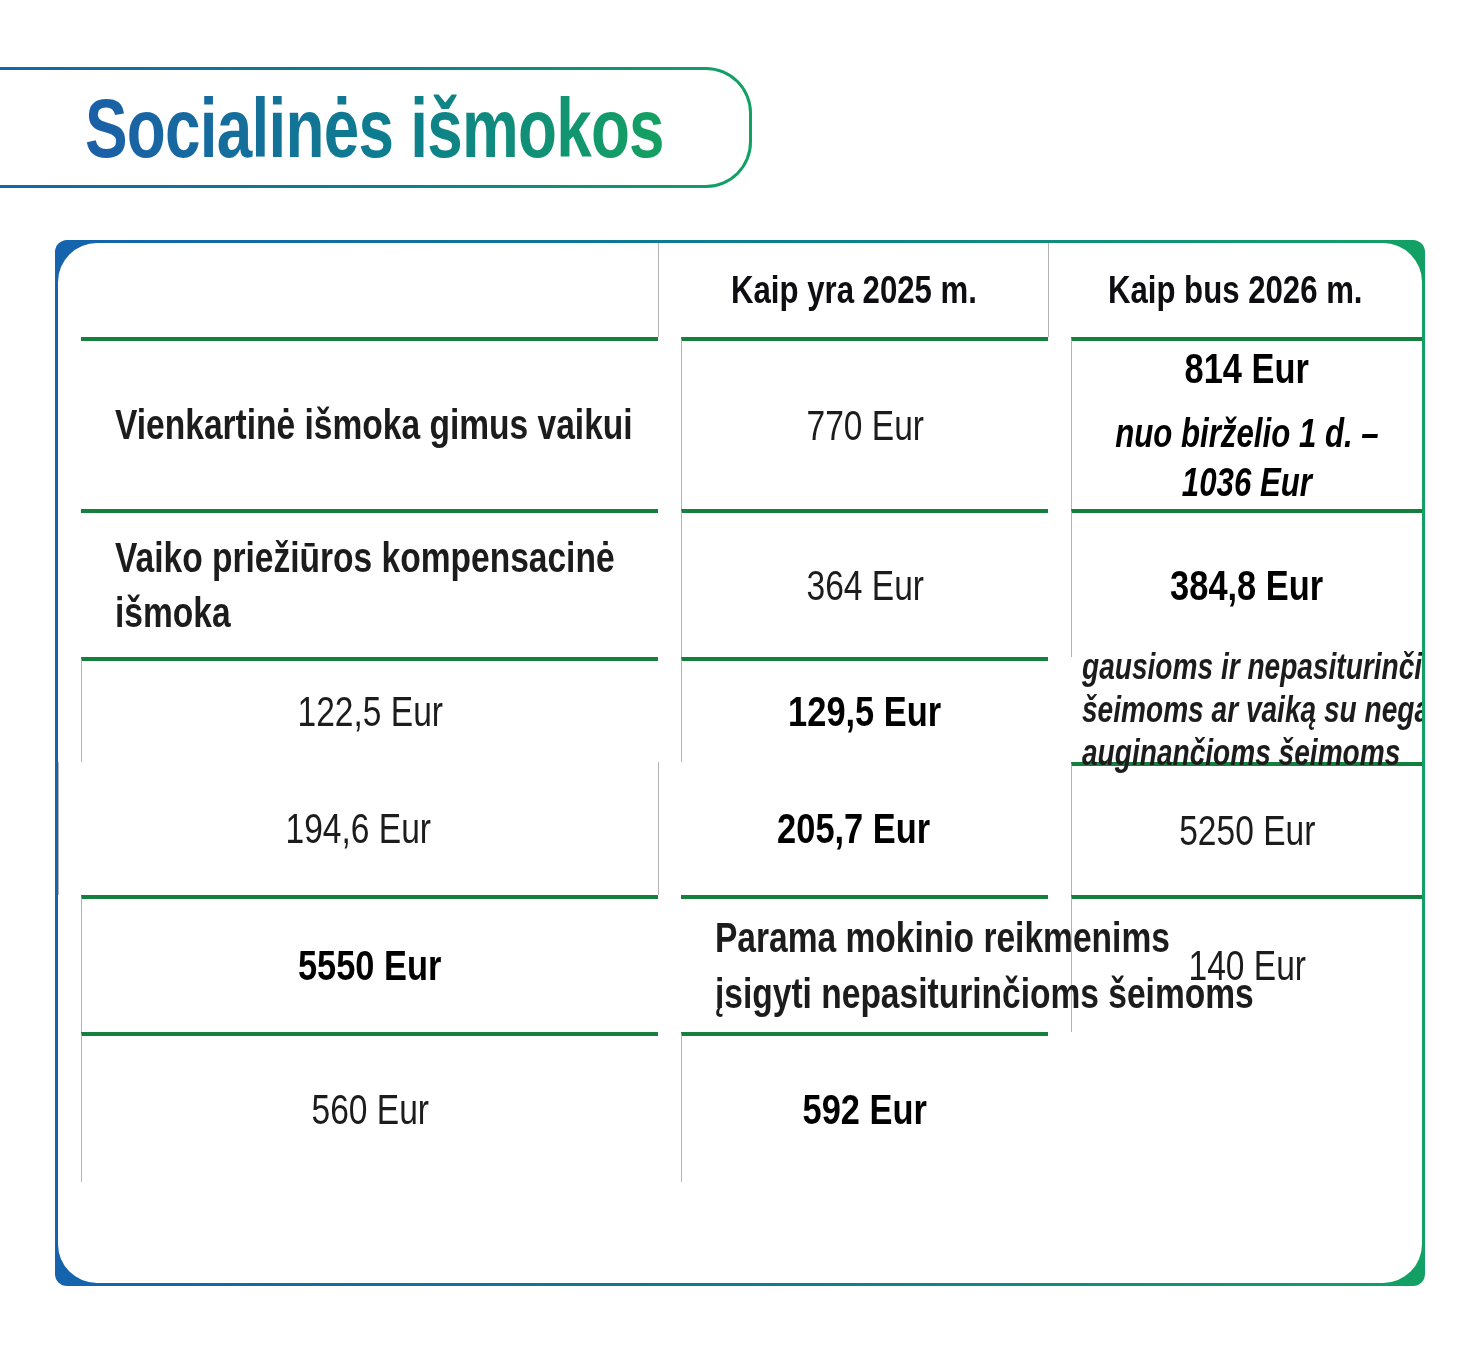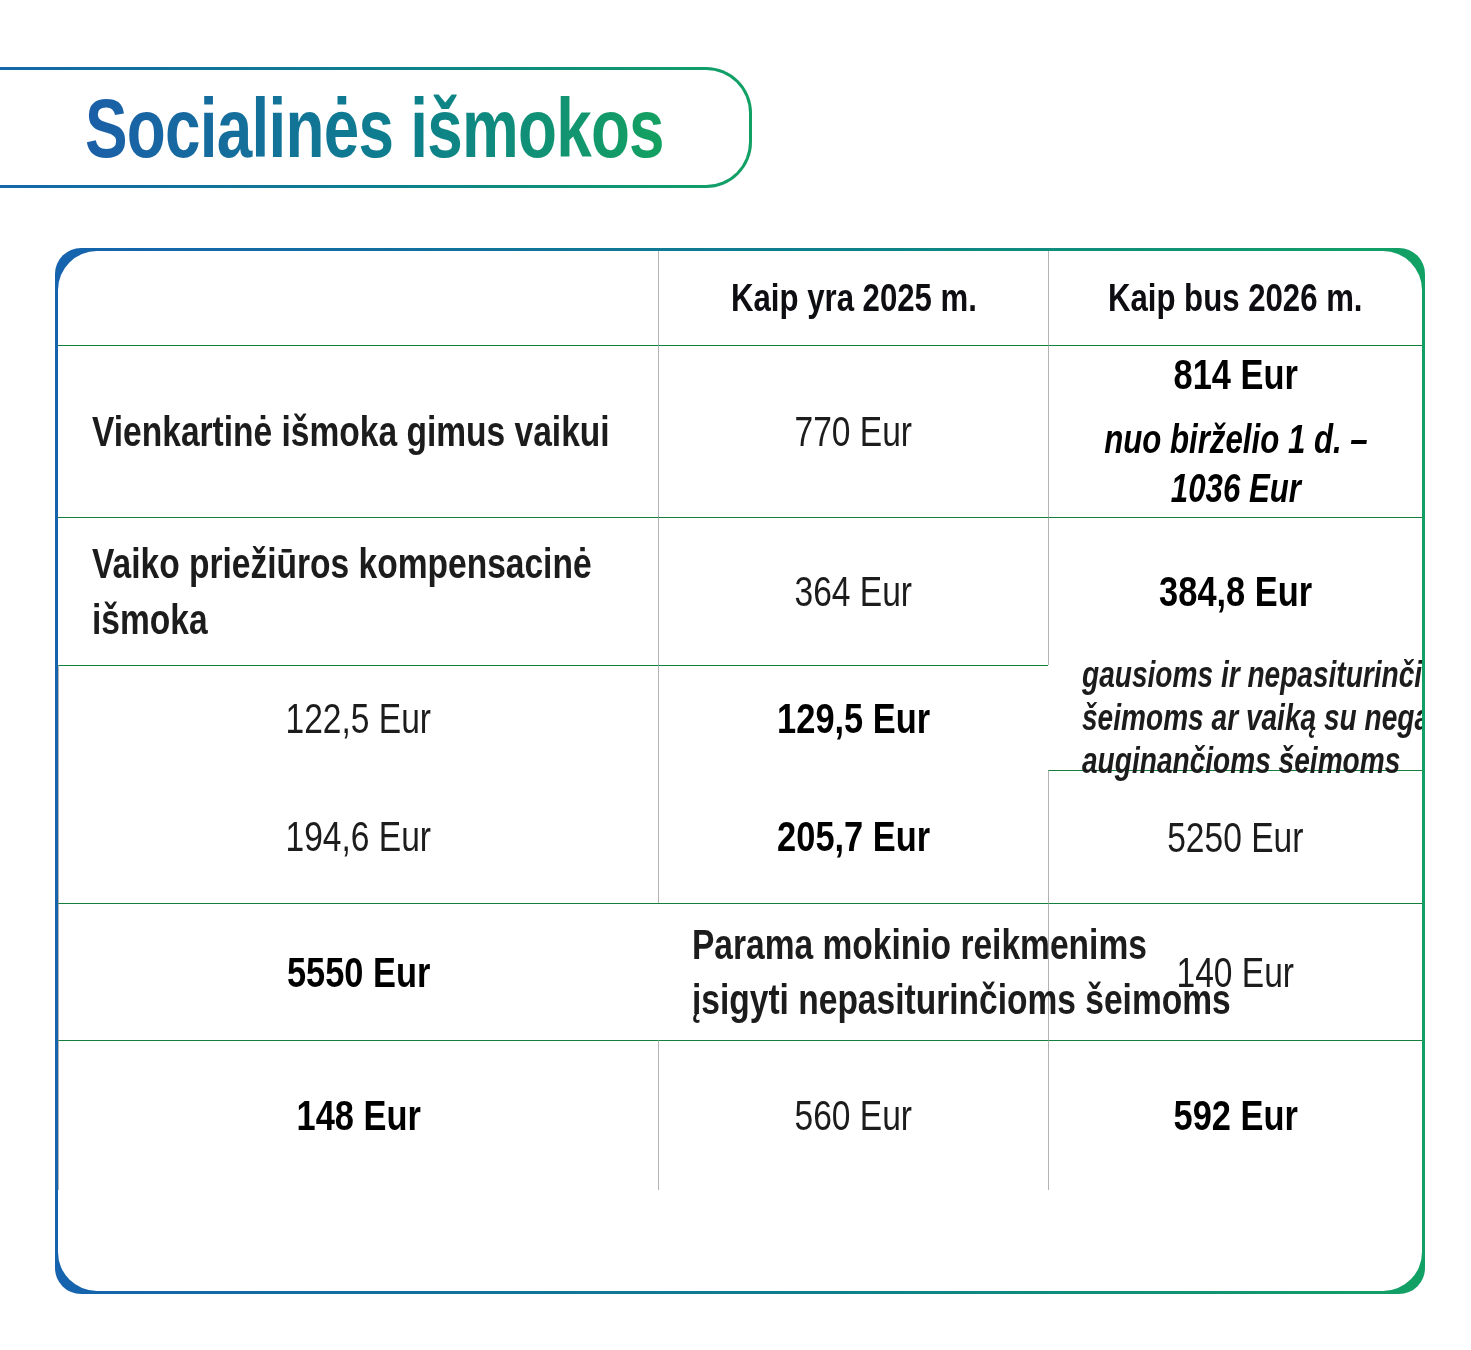--- a/index.html
+++ b/index.html
@@ -51,24 +51,24 @@
     background: linear-gradient(90deg, #1b5fa8 0%, #0d7f8d 55%, #14a160 100%);
     -webkit-background-clip: text;
     background-clip: text;
     color: transparent;
   }
 
   
   .table-wrap {
     position: absolute;
     left: 55px;
-    top: 248px;
+    top: 240px;
     width: 1370px;
     height: 1046px;
-    border-radius: 26px;
+    border-radius: 12px;
     padding: 3px;
     box-sizing: border-box;
     background: linear-gradient(90deg, #1563ae 0%, #0d7f8d 55%, #12a164 100%);
   }
   .table-inner {
     width: 100%;
     height: 100%;
     background: #ffffff;
     border-radius: 39px;
     overflow: hidden;
@@ -76,21 +76,21 @@
     grid-template-columns: 600px 390px auto;
     grid-template-rows: 94px 172px 148px 105px 133px 137px 150px auto;
   }
   .c {
     display: flex;
     align-items: center;
     box-sizing: border-box;
     min-width: 0;
   }
   .c.vline { border-left: 1px solid #b3b3b3; }
-  .c.hline { border-top: 1px solid #15803d; }
+  .c.hline { border-top: 4px solid #15803d; margin-left: 23px; }
   .c.col1 { justify-content: flex-start; padding-left: 34px; font-weight: bold; }
   .c.center { justify-content: center; }
   .c.colstack { flex-direction: column; justify-content: center; }
 
   
   .cx {
     display: inline-block;
     white-space: pre;
     transform: scaleX(0.78);
   }
@@ -205,23 +205,20 @@
         <span class="cx val-future">5550 Eur</span>
       </div>
 
       <div class="c col1 hline">
         <span class="cx label-text">Parama mokinio reikmenims
 įsigyti nepasiturinčioms šeimoms</span>
       </div>
       <div class="c center vline hline">
         <span class="cx val-now">140 Eur</span>
       </div>
-      <div class="c center vline hline">
-        <span class="cx val-future">148 Eur</span>
-      </div>
 
       <div class="c center vline hline">
         <span class="cx val-now">560 Eur</span>
       </div>
       <div class="c center vline hline">
         <span class="cx val-future">592 Eur</span>
       </div>
 
     </div>
   </div>

